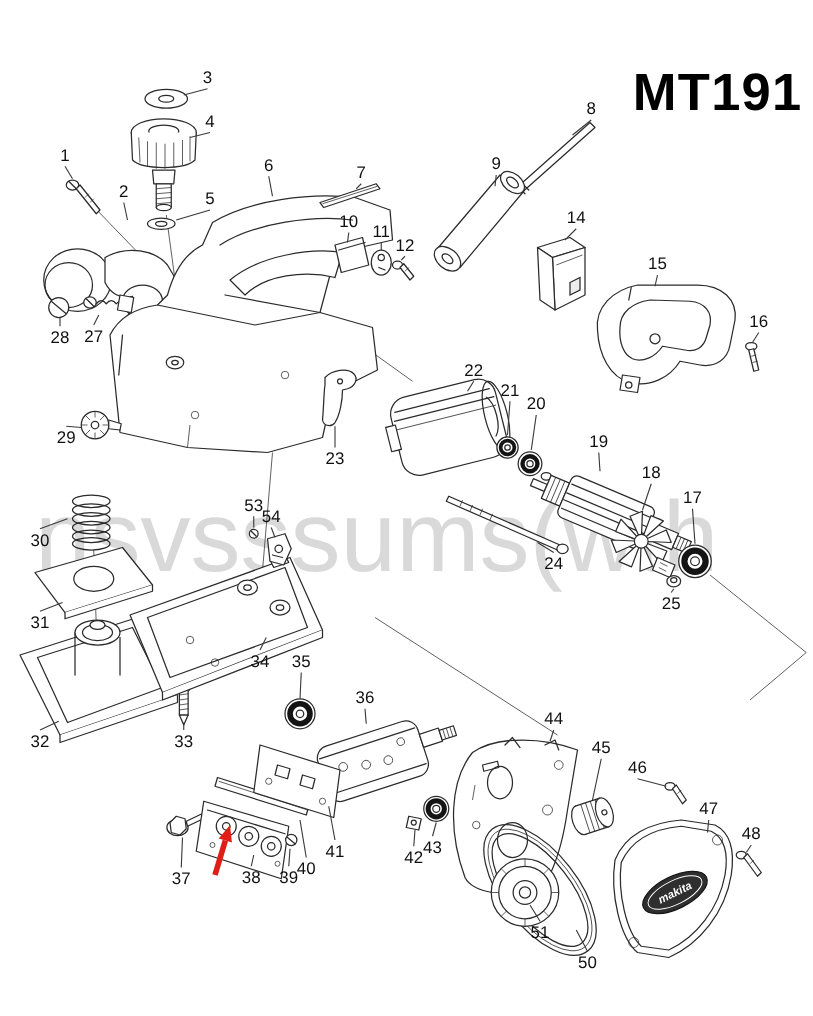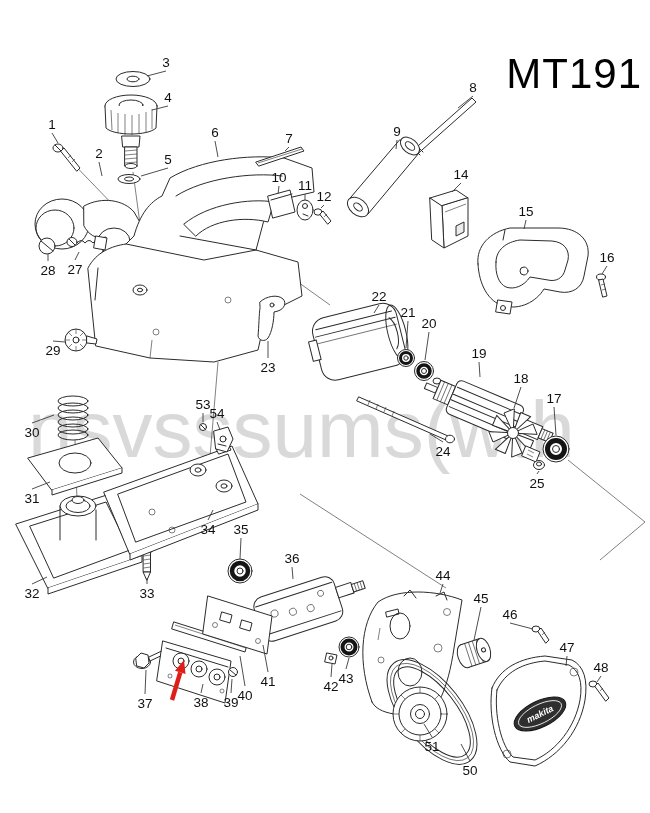--- a/index.html
+++ b/index.html
@@ -1,21 +1,21 @@
 <!DOCTYPE html>
 <html><head>
 <meta charset="utf-8">
 <title>MT191 parts diagram</title>
 <style>
   html,body{margin:0;padding:0;background:#fff;}
   .page{position:relative;width:650px;height:813px;background:#fff;overflow:hidden;
         font-family:"Liberation Sans",sans-serif;}
   .watermark{position:absolute;top:390px;left:28px;font-size:80px;line-height:1;
              color:#d9d9d9;letter-spacing:0px;white-space:nowrap;user-select:none;}
-  .title{position:absolute;top:50px;right:8px;font-size:42px;font-weight:400;
+  .title{position:absolute;top:50px;right:8px;font-size:42px;font-weight:700;
          letter-spacing:1px;color:#000;}
   svg.diagram{position:absolute;top:0;left:0;}
   
   .o{fill:#ffffff;stroke:#2b2b2b;stroke-width:1;stroke-linejoin:round;stroke-linecap:round;}
   .l{fill:none;stroke:#2b2b2b;stroke-width:1;stroke-linejoin:round;stroke-linecap:round;}
   .t{fill:none;stroke:#2b2b2b;stroke-width:.6;}
   .g{fill:#ececec;stroke:#2b2b2b;stroke-width:1;}
   .rng{fill:none;stroke:#141414;}
   .leader{stroke:#3a3a3a;stroke-width:.9;}
   .plabel{font-family:"Liberation Sans",sans-serif;font-size:13.5px;fill:#101010;}

